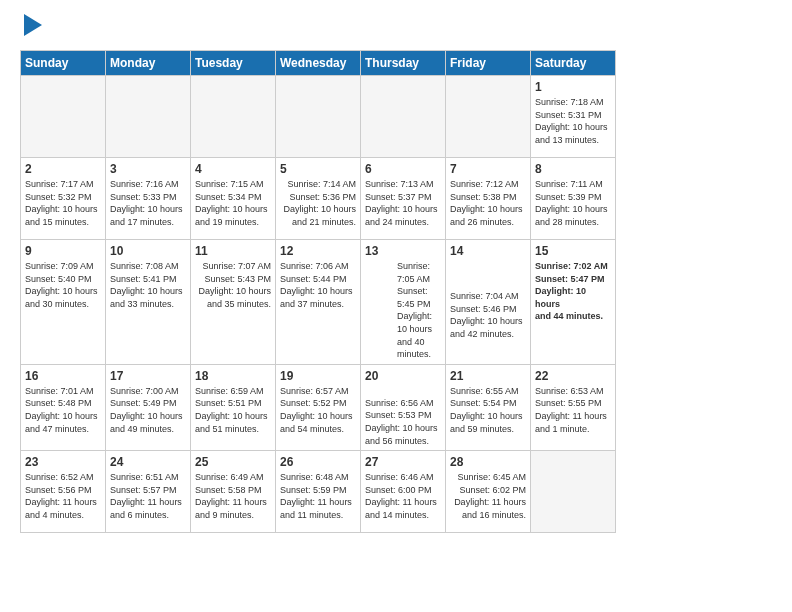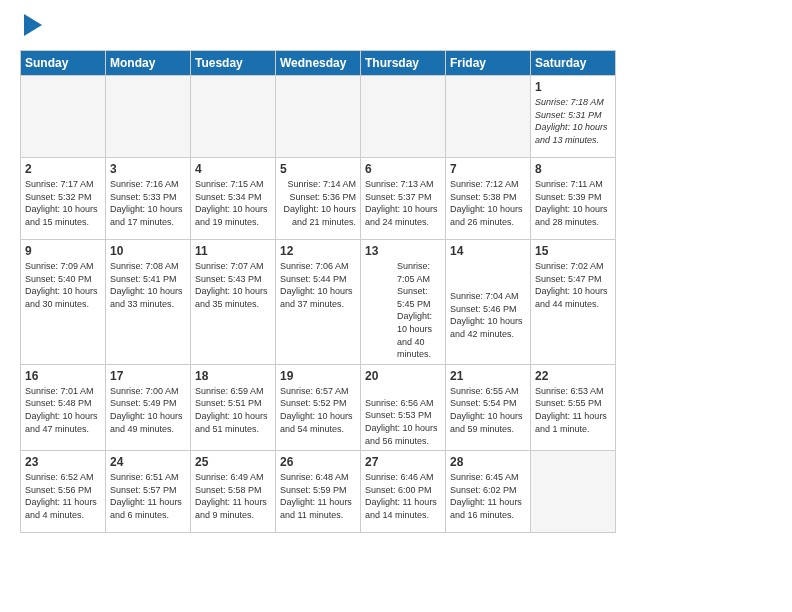--- a/index.html
+++ b/index.html
@@ -125,21 +125,21 @@
     <tbody id="calendar-body">
     <tr>
           <td class="empty"></td>
           <td class="empty"></td>
           <td class="empty"></td>
           <td class="empty"></td>
           <td class="empty"></td>
           <td class="empty"></td>
           <td>
             <span class="day-num">1</span>
-            <div class="cell-text" style="white-space: pre-line; font-style: italic;">Sunrise: 7:18 AM
+            <div class="cell-text" style="white-space: pre-line;">Sunrise: 7:18 AM
 Sunset: 5:31 PM
 Daylight: 10 hours
 and 13 minutes.</div>
           </td>
         </tr>
         <tr>
           <td>
             <span class="day-num">2</span>
             <div class="cell-text" style="white-space: pre-line;">Sunrise: 7:17 AM
 Sunset: 5:32 PM
@@ -199,21 +199,21 @@
           </td>
           <td>
             <span class="day-num">10</span>
             <div class="cell-text" style="white-space: pre-line;">Sunrise: 7:08 AM
 Sunset: 5:41 PM
 Daylight: 10 hours
 and 33 minutes.</div>
           </td>
           <td>
             <span class="day-num">11</span>
-            <div class="cell-text" style="white-space: pre-line;">Sunrise: 7:07 AM
+            <div class="cell-text" style="white-space: pre-line; text-align: right;">Sunrise: 7:07 AM
 Sunset: 5:43 PM
 Daylight: 10 hours
 and 35 minutes.</div>
           </td>
           <td>
             <span class="day-num">12</span>
             <div class="cell-text" style="white-space: pre-line;">Sunrise: 7:06 AM
 Sunset: 5:44 PM
 Daylight: 10 hours
 and 37 minutes.</div>
@@ -227,21 +227,21 @@
           </td>
           <td>
             <span class="day-num">14</span>
             <div class="cell-text" style="white-space: pre-line; margin-top: 32px;">Sunrise: 7:04 AM
 Sunset: 5:46 PM
 Daylight: 10 hours
 and 42 minutes.</div>
           </td>
           <td>
             <span class="day-num">15</span>
-            <div class="cell-text" style="white-space: pre-line;">Sunrise: 7:02 AM
+            <div class="cell-text" style="white-space: pre-line; font-weight: bold;">Sunrise: 7:02 AM
 Sunset: 5:47 PM
 Daylight: 10 hours
 and 44 minutes.</div>
           </td>
         </tr>
         <tr>
           <td>
             <span class="day-num">16</span>
             <div class="cell-text" style="white-space: pre-line;">Sunrise: 7:01 AM
 Sunset: 5:48 PM
@@ -322,21 +322,21 @@
           </td>
           <td>
             <span class="day-num">27</span>
             <div class="cell-text" style="white-space: pre-line;">Sunrise: 6:46 AM
 Sunset: 6:00 PM
 Daylight: 11 hours
 and 14 minutes.</div>
           </td>
           <td>
             <span class="day-num">28</span>
-            <div class="cell-text" style="white-space: pre-line;">Sunrise: 6:45 AM
+            <div class="cell-text" style="white-space: pre-line; text-align: right;">Sunrise: 6:45 AM
 Sunset: 6:02 PM
 Daylight: 11 hours
 and 16 minutes.</div>
           </td>
           <td class="empty"></td>
         </tr>
       </tbody>
   </table>
 </div>
 

